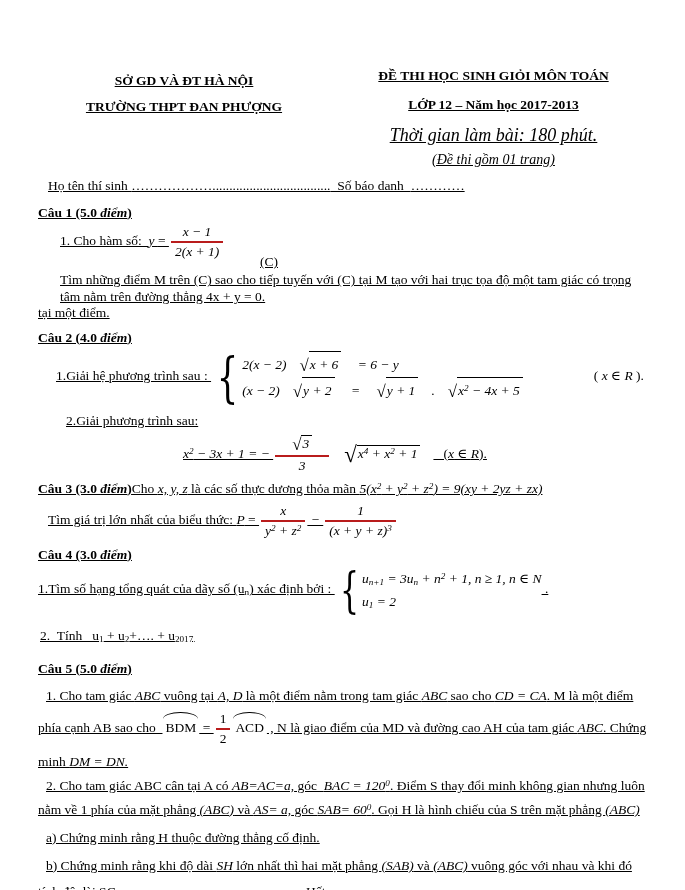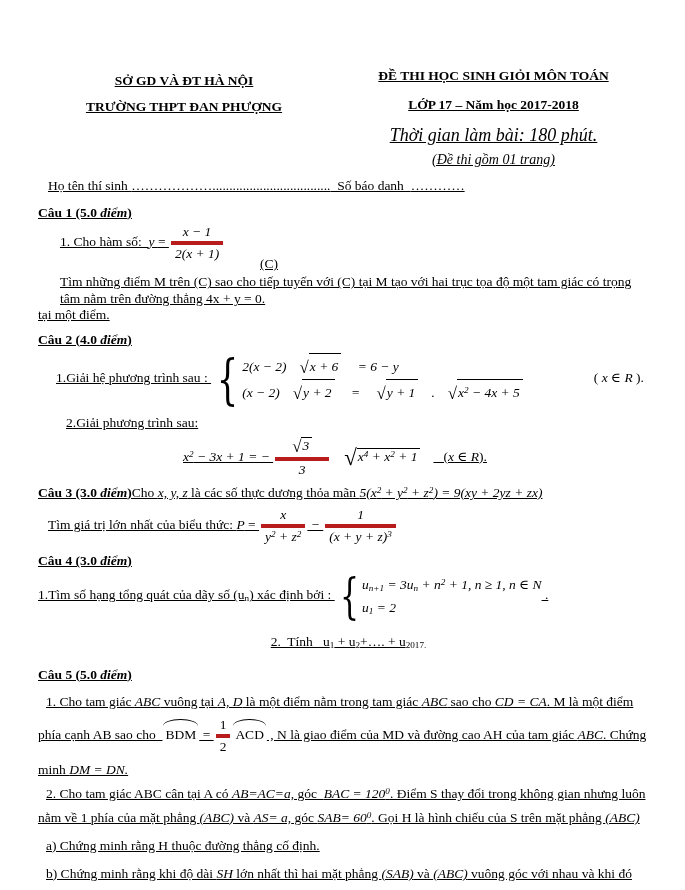--- a/index.html
+++ b/index.html
@@ -20,42 +20,42 @@
   .hdr-right .r2{font-weight:bold;margin-bottom:12px;}
   .hdr-right .r3{font-style:italic;font-size:18px;margin-bottom:6px;}
   .hdr-right .r4{font-style:italic;font-size:14px;}
   .cand{margin:6px 0 10px 10px;line-height:17px;}
   
   .qh{font-weight:bold;text-decoration:underline;margin:7px 0 3px;line-height:17px;}
   .qh-inline{font-weight:bold;text-decoration:underline;}
   
   .math{white-space:nowrap;}
   .frac{display:inline-block;vertical-align:middle;text-align:center;font-style:italic;padding:0 2px;line-height:16px;}
-  .frac .num{display:block;border-bottom:4px solid #b91c1c;padding:0 4px 1px;}
+  .frac .num{display:block;border-bottom:2px solid #b91c1c;padding:0 4px 1px;}
   .frac .den{display:block;padding:1px 4px 0;}
   .frac.up{font-style:normal;}
   .sqrt{display:inline-block;white-space:nowrap;margin:0 13px;}
   .sqrt .rs{display:inline-block;font-style:normal;font-size:1.25em;line-height:1;vertical-align:-2px;}
   .sqrt .rb{display:inline-block;border-top:1px solid #000;padding:0 3px 0 1px;font-style:italic;}
   .sqrt.big .rs{font-size:1.7em;vertical-align:-4px;}
   .cases{display:inline-block;vertical-align:middle;white-space:nowrap;}
   .cases .brace{display:inline-block;vertical-align:middle;font-size:52px;line-height:.85;font-weight:400;
                 font-family:"DejaVu Serif",serif;transform:scale(.65,1.05);margin-right:-2px;}
   .cases.small .brace{font-size:46px;}
   .cases .rows{display:inline-block;vertical-align:middle;text-align:left;}
   .cases .row{display:block;line-height:25px;white-space:nowrap;}
   .cases.small .row{line-height:23px;}
   .arc{position:relative;display:inline-block;font-style:normal;padding:4px 2px 0;margin:0 1px;}
   .arc::before{content:"";position:absolute;left:0;right:0;top:0;height:6px;
                border-top:1.3px solid #000;border-radius:50% 50% 0 0/100% 100% 0 0;}
   
   .ind22{padding-left:22px;}
   .ind28{padding-left:28px;}
   .ind8{padding-left:8px;}
-  .ind2{padding-left:2px;text-align:center;}
+  .ind2{padding-left:2px;}
   .fline{margin:2px 0 0 22px;}
   .clabel{margin:-6px 0 2px 222px;}
   .sysline{margin:5px 0 10px 18px;}
   .dom1{margin-left:58px;}
   .eqc{margin:6px 0 4px 145px;}
   .pline{margin:6px 0 6px 10px;}
   .caseline{margin:4px 0 2px 0;}
   .sumline{margin-top:15px;}
   .sec5 .line{line-height:24px;}
   .sec5 .mline{margin:3px 0;}
@@ -67,21 +67,21 @@
 
 <div class="page">
 
   <header class="hdr">
     <div class="hdr-left">
       <div class="hl1">SỞ GD VÀ ĐT HÀ NỘI</div>
       <div class="hl2">TRƯỜNG THPT ĐAN PHƯỢNG</div>
     </div>
     <div class="hdr-right">
       <div class="r1">ĐỀ THI  HỌC SINH GIỎI  MÔN TOÁN</div>
-      <div class="r2">LỚP 17  –  Năm học 2017-2018</div>
+      <div class="r2">LỚP 12  –  Năm học 2017-2013</div>
       <div class="r3">Thời gian làm bài: 180 phút.</div>
       <div class="r4">(Đề thi gồm 01 trang)</div>
     </div>
   </header>
 
   <div class="cand line"><span>Họ tên thí sinh </span><span>………………...................................</span><span>  Số báo danh  </span><span>…………</span></div>
 
   <section>
     <div class="qh line"><span>Câu 1 (5.0 </span><span class="it">điểm</span><span>)</span></div>
     <div class="line math fline"><span><span>1. Cho hàm số:  </span><span class="it">y </span><span>= </span></span><span class="frac"><span class="num">x − 1</span><span class="den">2(x + 1)</span></span></div>
@@ -107,20 +107,20 @@
     <div class="qh line"><span>Câu 4 (3.0 </span><span class="it">điểm</span><span>)</span></div>
     <div class="line math caseline"><span><span>1.Tìm số hạng tổng quát của dãy số (u</span><sub>n</sub><span>) xác định bởi : </span></span><span class="cases small"><span class="brace">{</span><span class="rows"><span class="row"><span class="it">u</span><sub class="it">n+1</sub><span class="it"> = 3u</span><sub class="it">n</sub><span class="it"> + n</span><sup class="it">2</sup><span class="it"> + 1, n ≥ 1, n ∈ N</span></span><span class="row"><span class="it">u</span><sub class="it">1</sub><span class="it"> = 2</span></span></span></span><span> .</span></div>
     <div class="line ind2 sumline"><span>2.  Tính   u</span><sub>1</sub><span> + u</span><sub>2</sub><span>+…. + u</span><sub>2017.</sub></div>
   </section>
 
   <section class="sec5">
     <div class="qh line" style="margin-top:12px;"><span>Câu 5 (5.0 </span><span class="it">điểm</span><span>)</span></div>
     <div class="line ind8"><span>1. Cho tam giác </span><span class="it">ABC</span><span> vuông tại </span><span class="it">A, D</span><span> là một điểm nằm trong tam giác </span><span class="it">ABC</span><span> sao cho </span><span class="it">CD = CA</span><span>. M là một điểm</span></div>
     <div class="line math mline"><span>phía cạnh AB sao cho  </span><span class="arc">BDM</span><span> = </span><span class="frac up"><span class="num">1</span><span class="den">2</span></span><span class="arc">ACD</span><span><span> , N là giao điểm của MD và đường cao AH của tam giác </span><span class="it">ABC</span><span>. Chứng</span></span></div>
     <div class="line"><span>minh </span><span class="it">DM = DN.</span></div>
-    <div class="line ind8"><span>2. Cho tam giác ABC cân tại A có </span><span class="it">AB=AC=a,</span><span> góc  </span><span class="it">BAC = 120</span><sup class="it">0</sup><span>. Điểm S thay đổi trong không gian nhưng luôn</span></div>
+    <div class="line ind8"><span>2. Cho tam giác ABC cân tại A có </span><span class="it">AB=AC=a,</span><span> góc  </span><span class="it">BAC = 120</span><sup class="it">0</sup><span>. Điểm S thay đổi minh không gian nhưng luôn</span></div>
     <div class="line"><span>nằm về 1 phía của mặt phẳng </span><span class="it">(ABC)</span><span> và </span><span class="it">AS= a,</span><span> góc </span><span class="it">SAB= 60</span><sup class="it">0</sup><span>. Gọi H là hình chiếu của S trên mặt phẳng </span><span class="it">(ABC)</span></div>
     <div class="line ind8" style="margin-top:4px;">a) Chứng minh rằng H thuộc đường thẳng cố định.</div>
     <div class="line ind8" style="margin-top:4px;"><span>b) Chứng minh rằng khi độ dài </span><span class="it">SH</span><span> lớn nhất thì hai mặt phẳng </span><span class="it">(SAB)</span><span> và </span><span class="it">(ABC)</span><span> vuông góc với nhau và khi đó</span></div>
     <div class="line lastline"><span>tính độ dài SC.</span><span class="het">…………….Hết…………………..</span></div>
   </section>
 
 </div>
 
 </body></html>

